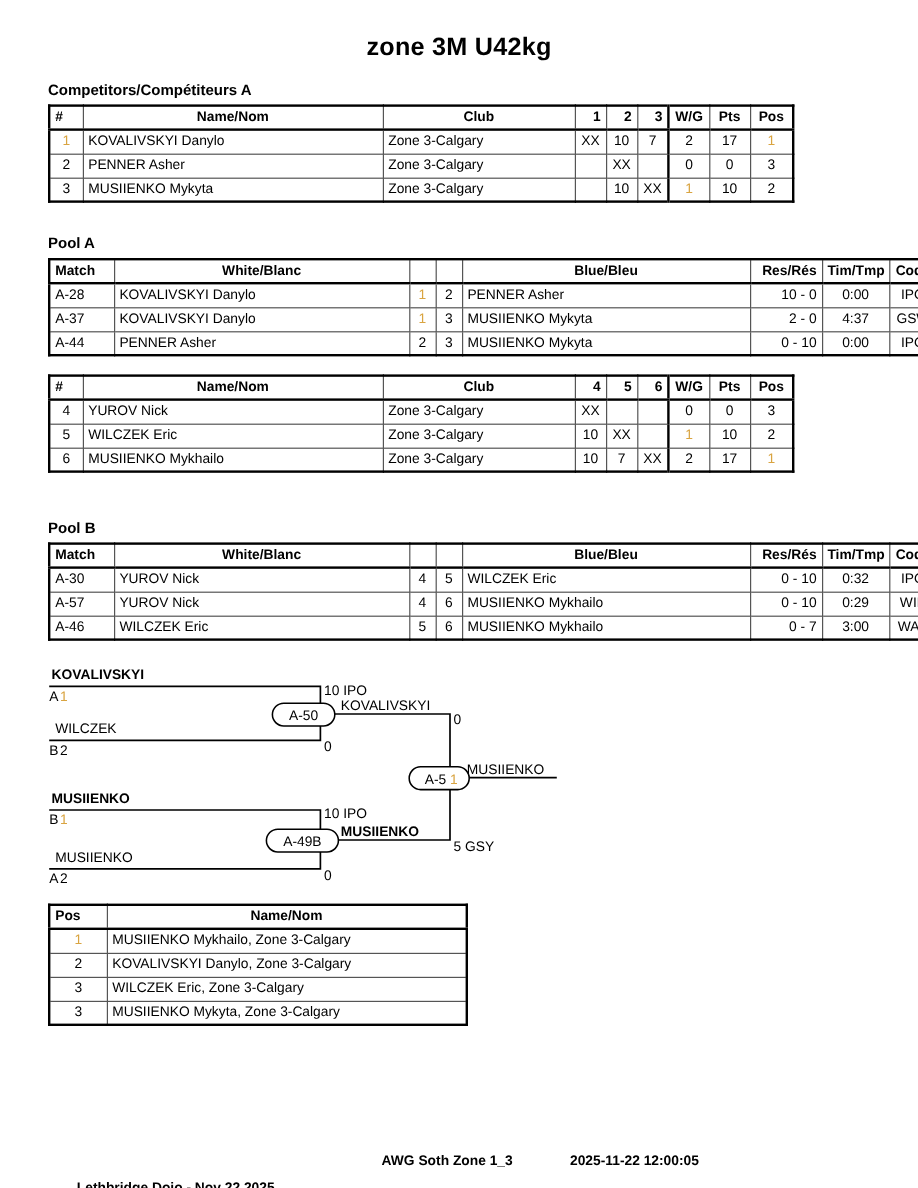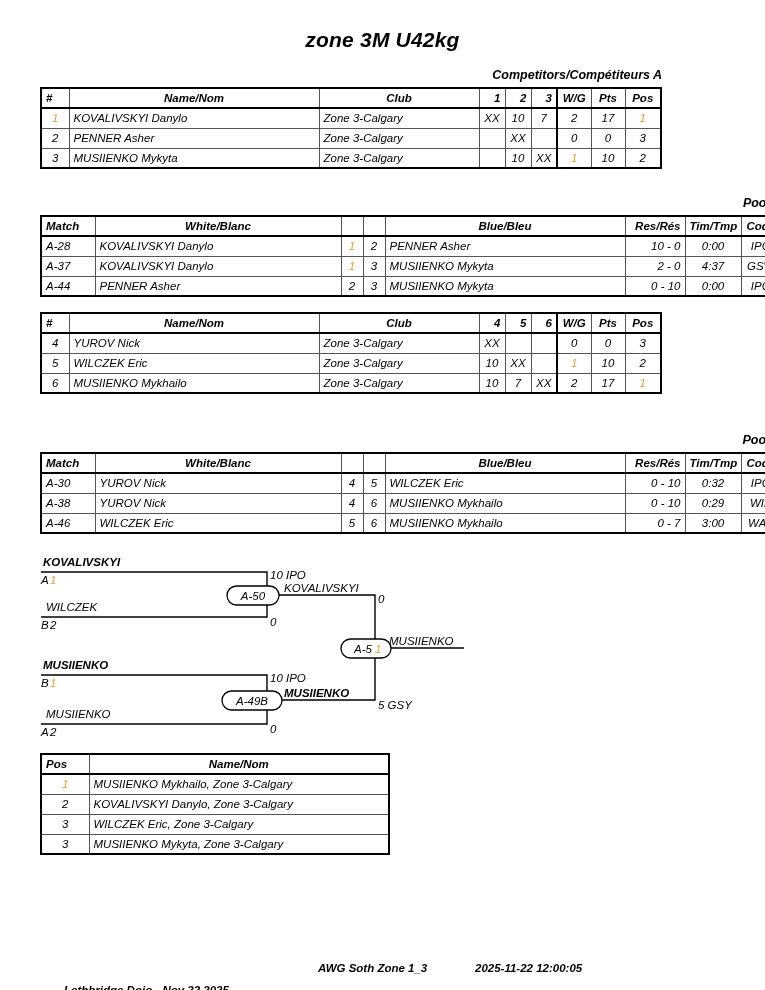--- a/index.html
+++ b/index.html
@@ -5,30 +5,30 @@
   * { box-sizing: border-box; }
   html, body { margin:0; padding:0; }
   body {
     width:765px; height:990px;
     background:#ffffff;
     font-family:"Liberation Sans", sans-serif;
     color:#000000;
     position:relative;
     overflow:hidden;
   }
-  .page { position:relative; width:765px; height:828px;font-style:italic; }
+  .page { position:relative; width:765px; height:828px; }
 
   .doc-title {
     position:absolute; left:0; top:28px; width:765px;
     text-align:center; font-size:21px; font-weight:bold;
     letter-spacing:0.2px;
   }
 
   .sec-title {
-    text-align:right; font-size:12.5px; font-weight:bold;
+    text-align:left; font-size:12.5px; font-weight:bold;
     margin:0 0 5px 0;
   }
 
   
   table.grid {
     border-collapse:collapse;
     font-size:11.5px;
     background:#fff;
     table-layout:fixed;
   }
@@ -329,21 +329,21 @@
           <td class="l">A-30</td>
           <td class="l">YUROV Nick</td>
           <td class="c">4</td>
           <td class="c">5</td>
           <td class="l b">WILCZEK Eric</td>
           <td class="r">0 - 10</td>
           <td class="c">0:32</td>
           <td class="c">IPO</td>
         </tr>
         <tr>
-          <td class="l">A-38</td>
+          <td class="l">A-57</td>
           <td class="l">YUROV Nick</td>
           <td class="c">4</td>
           <td class="c">6</td>
           <td class="l b">MUSIIENKO Mykhailo</td>
           <td class="r">0 - 10</td>
           <td class="c">0:29</td>
           <td class="c">WIP</td>
         </tr>
         <tr>
           <td class="l">A-46</td>

